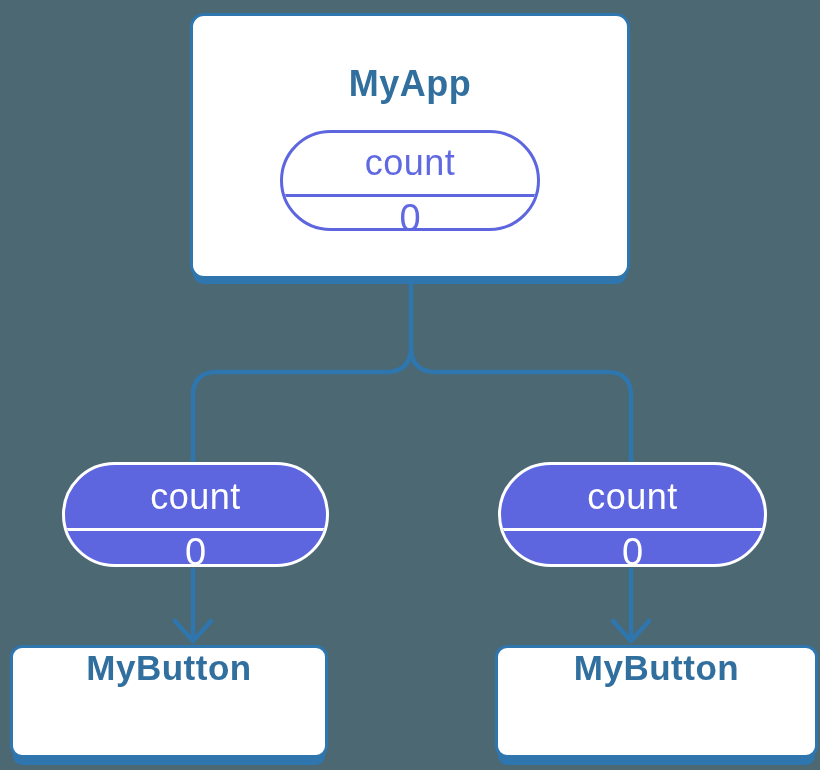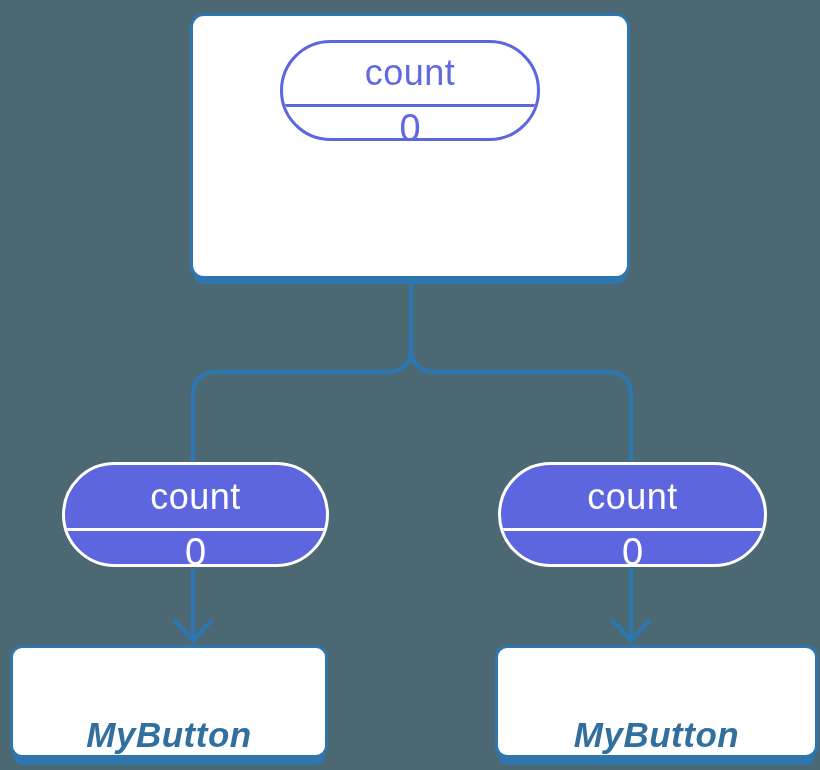--- a/index.html
+++ b/index.html
@@ -35,21 +35,21 @@
     display:flex;flex-direction:column;align-items:center;
   }
   .node-title{
     color:var(--node_label);
     font-size:36px;font-weight:600;letter-spacing:.5px;
   }
   .node-root .node-title{margin-top:46px;line-height:44px;}
   .node-button{
     top:645px;height:113px;border-radius:12px;
     box-shadow:0 10px 0 -3px var(--connector);
-    display:flex;align-items:flex-end;justify-content:center;font-style:italic;
+    display:flex;align-items:flex-start;justify-content:center;
   }
   .node-button .node-title{font-size:35px;}
   .node-button.left{left:10px;width:318px;}
   .node-button.right{left:495px;width:323px;}
 
   .pill{
     display:flex;align-items:stretch;
     border-radius:60px;overflow:hidden;z-index:2;flex-direction:column;
   }
   .pill-key{
@@ -85,20 +85,21 @@
     <path d="M411 281 L411 347"></path>
     <path d="M411 347 Q411 372 386 372 L217 372 Q193 372 193 396 L193 462"></path>
     <path d="M411 347 Q411 372 436 372 L607 372 Q631 372 631 396 L631 462"></path>
     <path d="M193 568 L193 638"></path>
     <path d="M631 568 L631 638"></path>
     <path class="arrowhead" d="M175 621 L193 641 L211 621"></path>
     <path class="arrowhead" d="M613 621 L631 641 L649 621"></path>
   </svg>
 
   <div class="node node-root">
+    <div class="node-title">MyApp</div>
     <div class="pill pill-outline">
       <span class="pill-key">count</span>
       <span class="pill-divider"></span>
       <span class="pill-value">0</span>
     </div>
   </div>
 
   <div class="pill pill-filled left">
     <span class="pill-key">count</span>
     <span class="pill-divider"></span>

